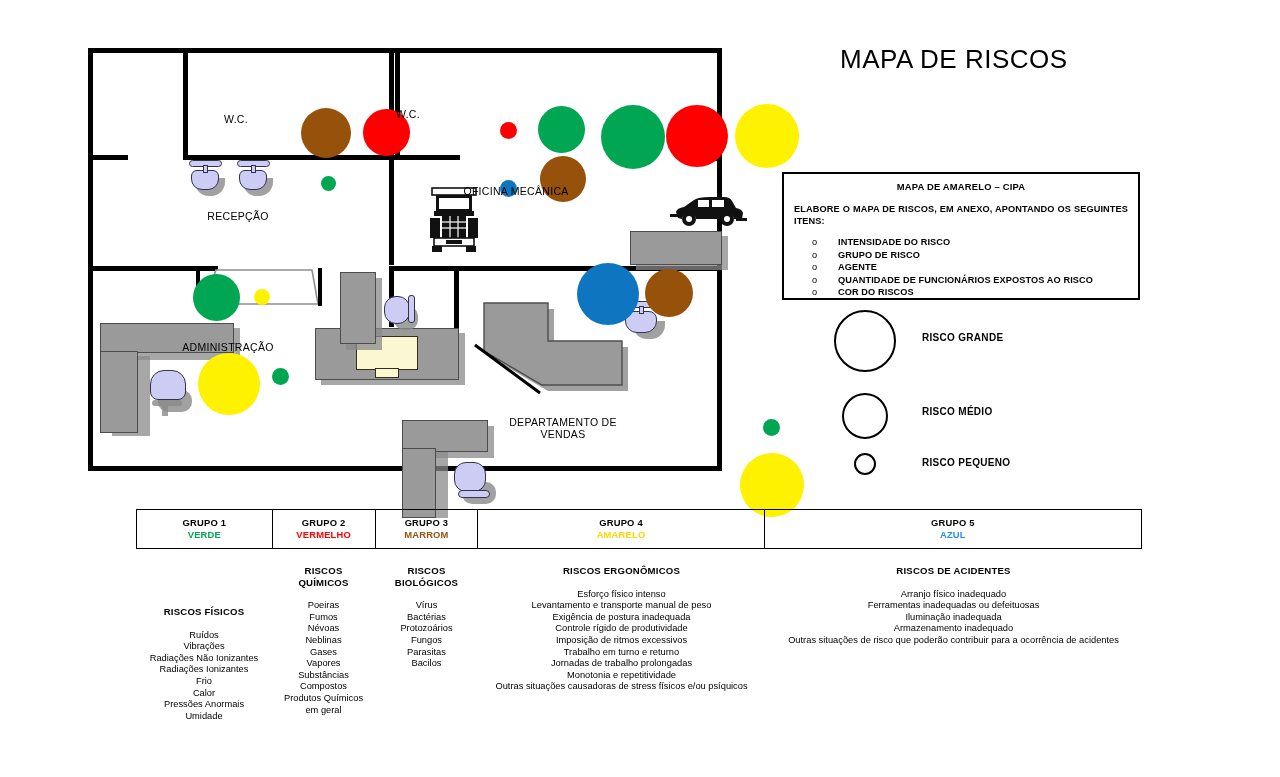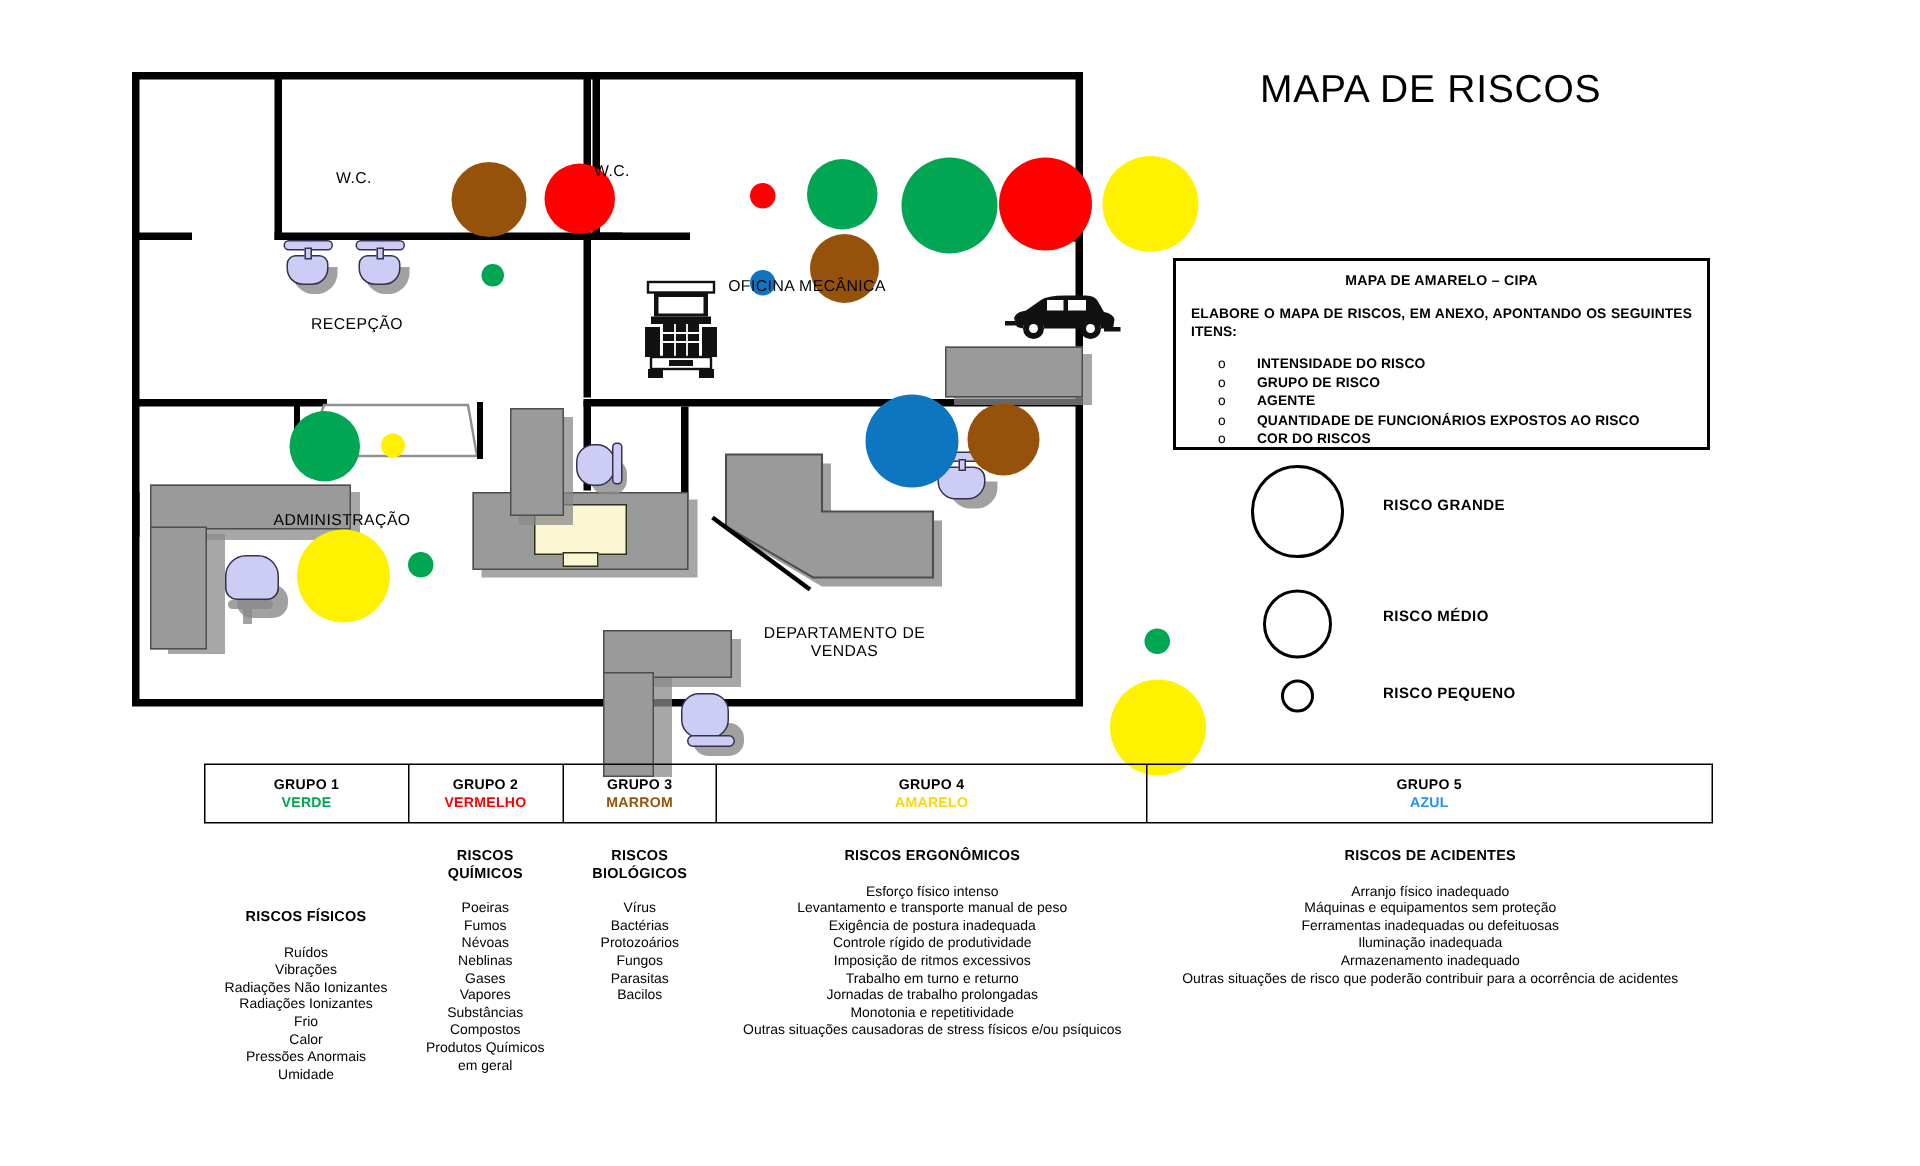--- a/index.html
+++ b/index.html
@@ -209,21 +209,21 @@
       <div class="dot" style="left: 557px; top: 221px; width: 48px; height: 48px; background: rgb(150, 82, 11);"></div>
       <div class="dot" style="left: 110px; top: 305px; width: 62px; height: 62px; background: rgb(255, 242, 0);"></div>
       <div class="dot" style="left: 184px; top: 320px; width: 17px; height: 17px; background: rgb(0, 166, 81);"></div>
       <div class="dot" style="left: 675px; top: 371px; width: 17px; height: 17px; background: rgb(0, 166, 81);"></div>
       <div class="dot" style="left: 652px; top: 405px; width: 64px; height: 64px; background: rgb(255, 242, 0);"></div>
     </div>
 
   <div class="room-label" style="left:118px;top:65px;width:60px;">W.C.</div>
   <div class="room-label" style="left:100px;top:162px;width:100px;">RECEPÇÃO</div>
   <div class="room-label" style="left:290px;top:60px;width:60px;">W.C.</div>
-  <div class="room-label" style="left:370px;top:137px;width:160px;">OFICINA MECÂNICA</div>
+  <div class="room-label" style="left:348px;top:137px;width:160px;">OFICINA MECÂNICA</div>
   <div class="room-label" style="left:60px;top:293px;width:160px;">ADMINISTRAÇÃO</div>
   <div class="room-label" style="left:390px;top:368px;width:170px;white-space:pre-line;">DEPARTAMENTO DE
 VENDAS</div>
 </div>
 
 <div class="abs" id="cipa-box">
   <div class="cipa-title">MAPA DE AMARELO – CIPA</div>
   <div class="cipa-intro">ELABORE O MAPA DE RISCOS, EM ANEXO, APONTANDO OS SEGUINTES ITENS:</div>
   <ul id="cipa-items">
       <li><span class="bul">o</span><span>INTENSIDADE DO RISCO</span></li>
@@ -310,19 +310,18 @@
       <div class="ritem">Controle rígido de produtividade</div>
       <div class="ritem">Imposição de ritmos excessivos</div>
       <div class="ritem">Trabalho em turno e returno</div>
       <div class="ritem">Jornadas de trabalho prolongadas</div>
       <div class="ritem">Monotonia e repetitividade</div>
       <div class="ritem">Outras situações causadoras de stress físicos e/ou psíquicos</div>
     </div>
     <div class="rcol" style="width: 377px;">
       <div class="rhead" style="white-space: pre-line;">RISCOS DE ACIDENTES</div>
       <div class="ritem">Arranjo físico inadequado</div>
-      <div class="ritem">Máquinas e equipamentos sem proteção</div>
       <div class="ritem">Ferramentas inadequadas ou defeituosas</div>
       <div class="ritem">Iluminação inadequada</div>
       <div class="ritem">Armazenamento inadequado</div>
       <div class="ritem">Outras situações de risco que poderão contribuir para a ocorrência de acidentes</div>
     </div>
   </div>
 
 </body></html>

